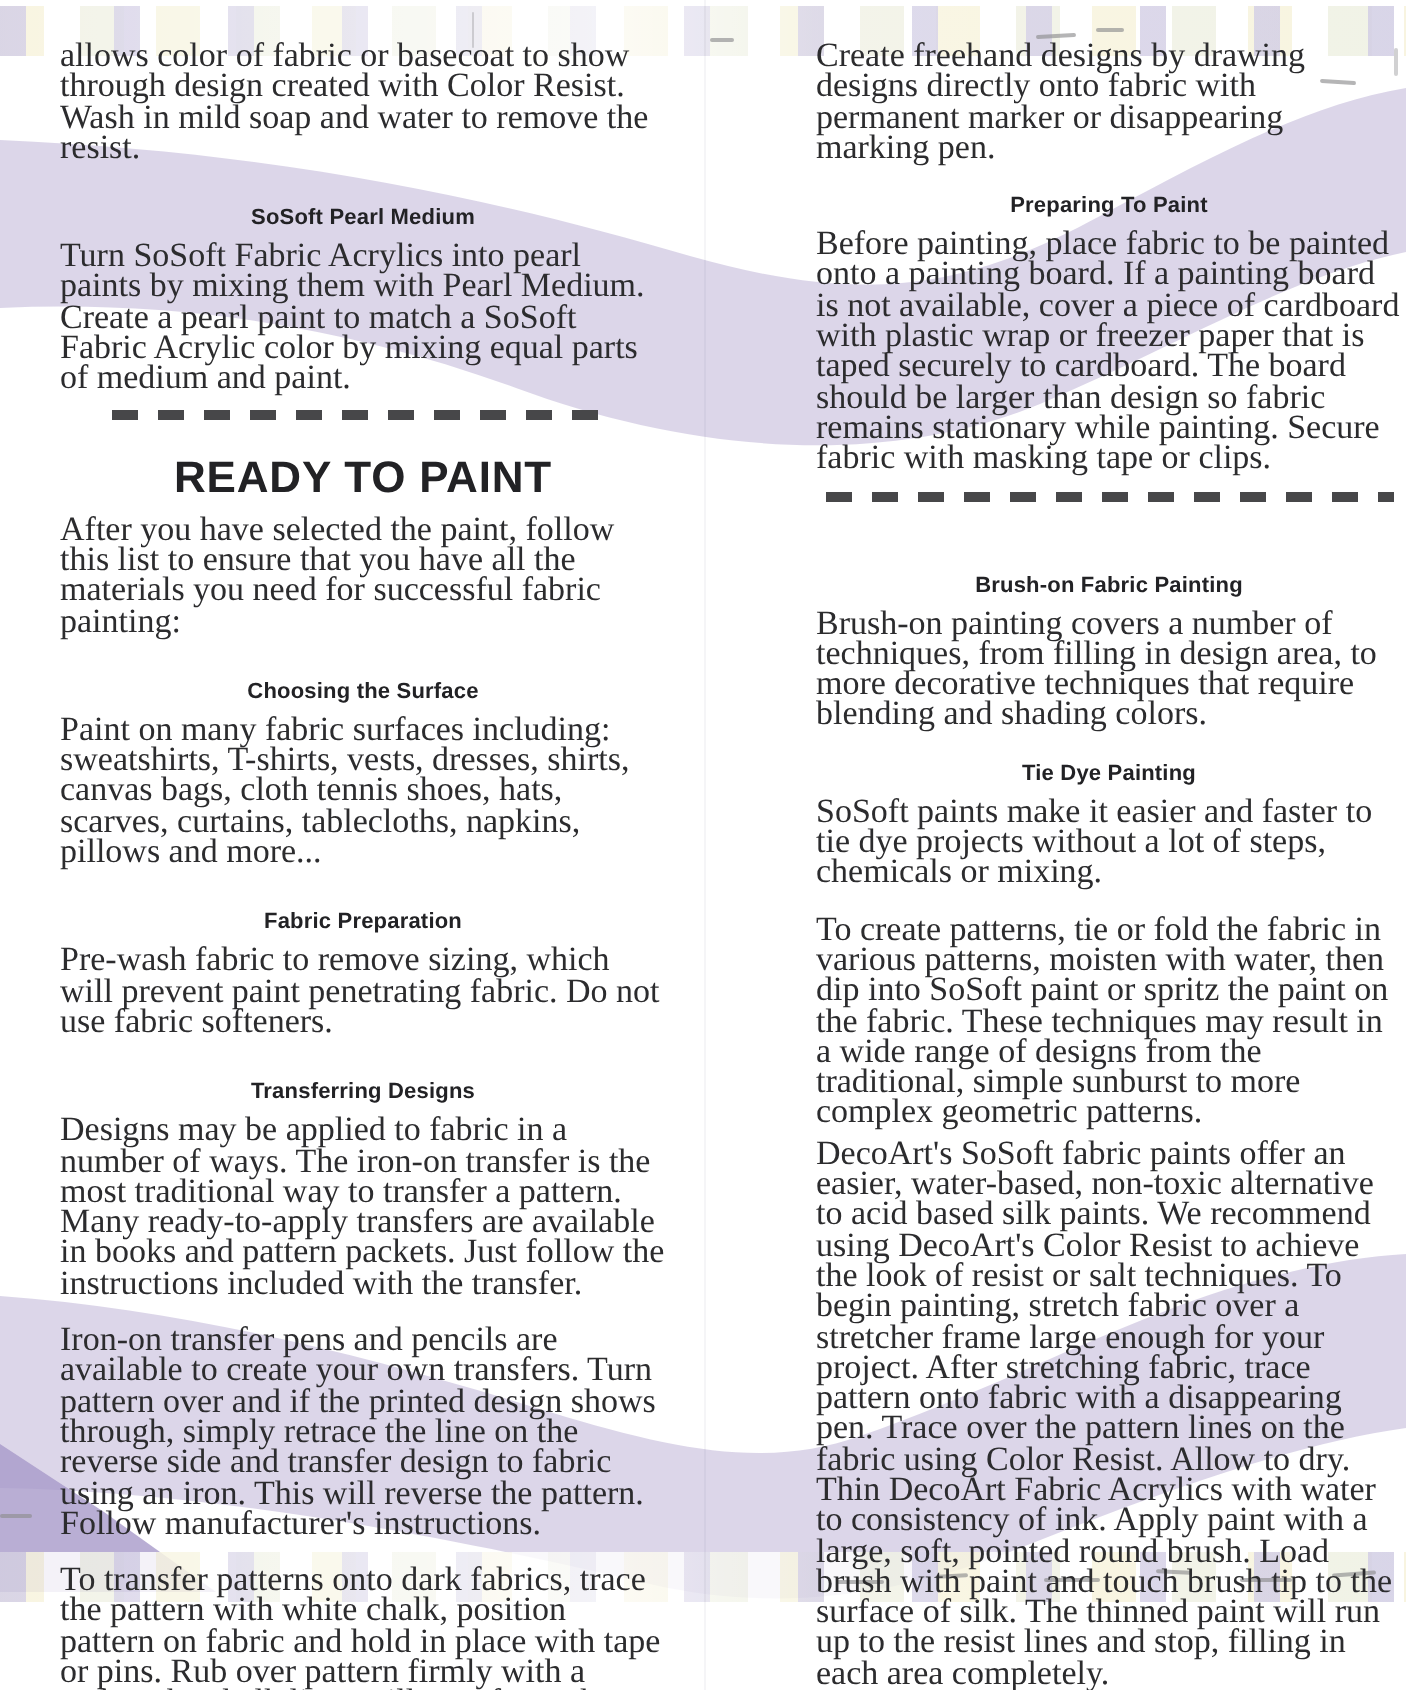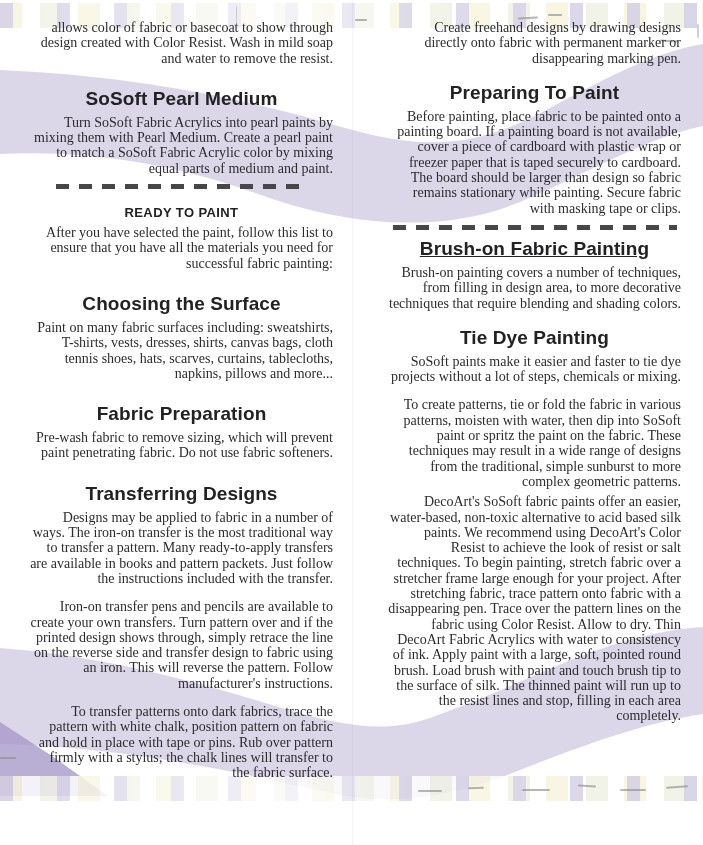--- a/index.html
+++ b/index.html
@@ -24,32 +24,32 @@
   
   .waves{position:absolute; left:0; top:0; width:703px; height:845px;}
   .wave{fill:var(--wave-color,#d8d2e7); opacity:.9;}
   .wave-dark{fill:var(--wave-dark,#a79ac9); opacity:.8;}
   .fold{position:absolute; top:0; left:352px; width:1px; height:845px; background:rgba(60,50,90,.05);}
   
   .artifact{position:absolute; background:#8d8d8f; opacity:.65; border-radius:1px;}
   
   .col{position:absolute; top:20px;}
   .col-left{left:30px; width:303px;}
-  .col-right{left:388px; width:293px;}
+  .col-right{left:408px; width:293px;}
   .col p{
-    margin:0; font-size:14px; line-height:15.3px; text-align:right;
+    margin:0; font-size:17px; line-height:15.3px; text-align:left;
   }
   .gap{margin-top:13px !important;}
   h2,h3{
     font-family:"Liberation Sans", sans-serif;
     color:var(--heading-color,#222225);
     text-align:center; margin:0;
   }
-  h2{font-size:13px; letter-spacing:.4px; font-weight:700;}
-  h3{font-size:19px; letter-spacing:.1px; font-weight:700;}
+  h2{font-size:22px; letter-spacing:.4px; font-weight:700;}
+  h3{font-size:11px; letter-spacing:.1px; font-weight:700;}
   .mt-lg{margin-top:22px;} .mt-md{margin-top:16px;} .mt-sm{margin-top:22px;}
   .after-h{margin-top:5px !important;}
   .divider{
     height:5px; margin:8px auto 0 auto;
     background:repeating-linear-gradient(90deg, var(--divider-color,#474749) 0 13px, transparent 13px 23px);
   }
   .divider-left{width:252px;}
   .divider-right{width:284px; margin-top:9px;}
   .supply-list{
     margin-top:11px; text-align:center; font-style:italic;
@@ -99,21 +99,21 @@
     <p class="after-h">Designs may be applied to fabric in a number of ways. The iron-on transfer is the most traditional way to transfer a pattern. Many ready-to-apply transfers are available in books and pattern packets. Just follow the instructions included with the transfer.</p>
     <p class="gap">Iron-on transfer pens and pencils are available to create your own transfers. Turn pattern over and if the printed design shows through, simply retrace the line on the reverse side and transfer design to fabric using an iron. This will reverse the pattern. Follow manufacturer's instructions.</p>
     <p class="gap">To transfer patterns onto dark fabrics, trace the pattern with white chalk, position pattern on fabric and hold in place with tape or pins. Rub over pattern firmly with a stylus; the chalk lines will transfer to the fabric surface.</p>
   </div>
 
   <div class="col col-right">
     <p>Create freehand designs by drawing designs directly onto fabric with permanent marker or disappearing marking pen.</p>
     <h3 class="mt-md">Preparing To Paint</h3>
     <p class="after-h">Before painting, place fabric to be painted onto a painting board. If a painting board is not available, cover a piece of cardboard with plastic wrap or freezer paper that is taped securely to cardboard. The board should be larger than design so fabric remains stationary while painting. Secure fabric with masking tape or clips.</p>
     <div class="divider divider-right"></div>
-    <h3 style="margin-top:8px;text-decoration:underline;">Brush-on Fabric Painting</h3>
+    <h3 style="margin-top:36px;">Brush-on Fabric Painting</h3>
     <p class="after-h">Brush-on painting covers a number of techniques, from filling in design area, to more decorative techniques that require blending and shading colors.</p>
     <h3 class="mt-md">Tie Dye Painting</h3>
     <p class="after-h">SoSoft paints make it easier and faster to tie dye projects without a lot of steps, chemicals or mixing.</p>
     <p class="gap">To create patterns, tie or fold the fabric in various patterns, moisten with water, then dip into SoSoft paint or spritz the paint on the fabric. These techniques may result in a wide range of designs from the traditional, simple sunburst to more complex geometric patterns.</p>
     <p class="after-h">DecoArt's SoSoft fabric paints offer an easier, water-based, non-toxic alternative to acid based silk paints. We recommend using DecoArt's Color Resist to achieve the look of resist or salt techniques. To begin painting, stretch fabric over a stretcher frame large enough for your project. After stretching fabric, trace pattern onto fabric with a disappearing pen. Trace over the pattern lines on the fabric using Color Resist. Allow to dry. Thin DecoArt Fabric Acrylics with water to consistency of ink. Apply paint with a large, soft, pointed round brush.  Load brush with paint and touch brush tip to the surface of silk. The thinned paint will run up to the resist lines and stop, filling in each area completely.</p>
   </div>
 
 </div>
 
 </body></html>

